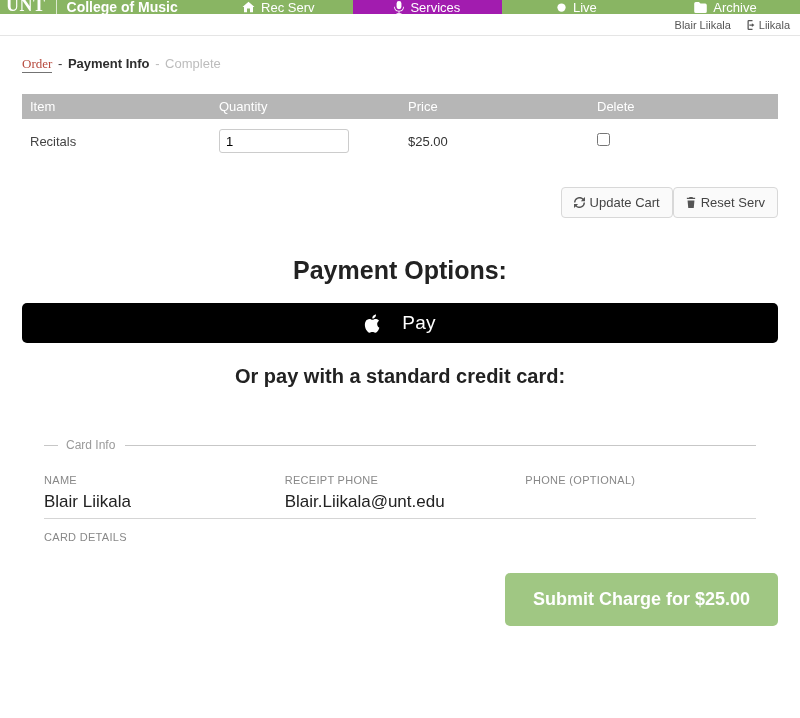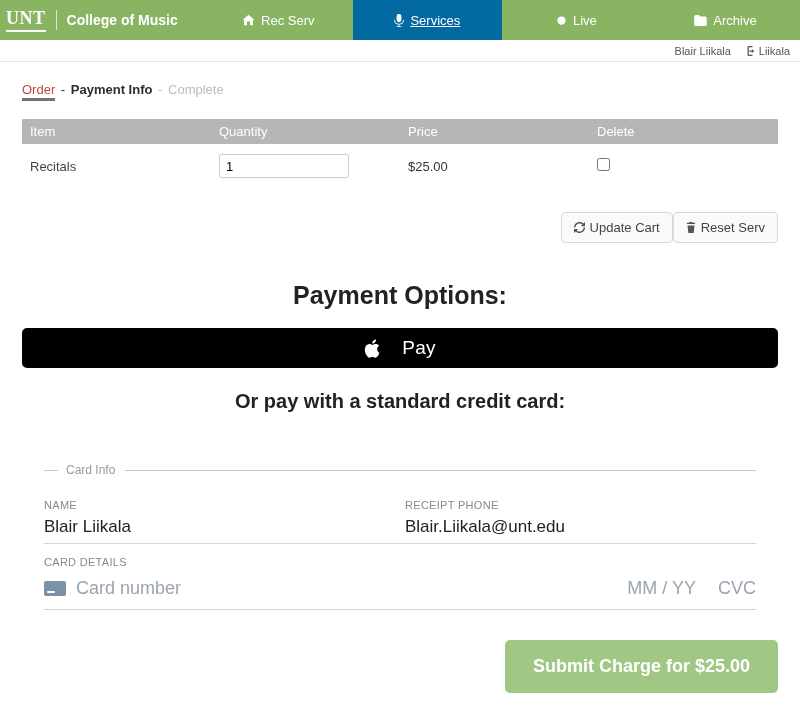--- a/index.html
+++ b/index.html
@@ -1,38 +1,38 @@
 <!DOCTYPE html>
 <html><head>
 <meta charset="utf-8">
 <style>
   * { box-sizing: border-box; margin: 0; padding: 0; }
   html, body { font-family: -apple-system, BlinkMacSystemFont, "Segoe UI", Helvetica, Arial, sans-serif; background: #fff; color: #333; }
   .wrap { width: 800px; height: 718px; position: relative; background: #fff; }
 
   
-  .nav { display: flex; align-items: center; height: 40px; background: #89b563; color: #fff; font-size: 13px; }
+  .nav { display: flex; align-items: center; height: 14px; background: #89b563; color: #fff; font-size: 13px; }
   .brand-box { display: flex; align-items: center; height: 100%; padding: 0 10px 0 6px; }
   .brand-logo { font-family: Georgia, "Times New Roman", serif; font-weight: bold; font-size: 18px; letter-spacing: 0.5px; border-bottom: 2px solid #fff; padding-bottom: 1px; }
   .brand-div { width: 1px; height: 20px; background: rgba(255,255,255,0.7); margin: 0 10px 0 10px; }
   .brand-sub { font-weight: 600; font-size: 14px; }
   .nav-spacer { flex: 0 0 16px; }
   .nav-item { flex: 1; display: flex; align-items: center; justify-content: center; height: 100%; gap: 6px; cursor: pointer; }
-  .nav-item.active { background: #0369a1; text-decoration: underline; }
+  .nav-item.active { background: #a21caf; }
   .nav-item svg, .nav-item .glyph { fill: #fff; color: #fff; }
 
   
   .userbar { height: 22px; border-bottom: 1px solid #e5e5e5; display: flex; justify-content: flex-end; align-items: center; font-size: 11px; color: #555; padding-right: 10px; gap: 14px; }
   .userbar a { color: #555; text-decoration: none; cursor: pointer; display: flex; align-items: center; gap: 4px; }
 
   .content { padding: 20px 22px 0 22px; }
 
   
   .crumb { font-size: 13px; margin-bottom: 22px; }
-  .crumb .step-order { color: #b74a3e; border-bottom: 3px solid #737373; padding-bottom: 1px; cursor: pointer; }
+  .crumb .step-order { color: #b74a3e; border-bottom: 1px solid #737373; padding-bottom: 1px; cursor: pointer; font-family: Liberation Serif, serif; }
   .crumb .sep { color: #333; margin: 0 2px; }
   .crumb .step-current { font-weight: 600; color: #2d2d2d; }
   .crumb .step-muted { color: #bcbcbc; }
 
   
   table.cart { width: 100%; border-collapse: collapse; font-size: 13px; }
   table.cart thead th { background: #b6b6b6; color: #fff; font-weight: 400; text-align: left; padding: 5px 8px; }
   table.cart td { padding: 10px 8px; vertical-align: middle; }
   table.cart td.item { color: #444; }
   .qty-input { width: 130px; height: 24px; border: 1px solid #ccc; border-radius: 3px; padding: 2px 6px; font-size: 13px; }
@@ -189,30 +189,28 @@
 
       <div class="ci-row">
         <div class="ci-col">
           <span class="ci-label">NAME</span>
           <input class="ci-value" type="text" value="Blair Liikala" style="">
         </div>
         <div class="ci-col">
           <span class="ci-label">RECEIPT PHONE</span>
           <input class="ci-value" type="text" value="Blair.Liikala@unt.edu" style="">
         </div>
+        <div class="ci-col narrow">
+          <span class="ci-label">PHONE (OPTIONAL)</span>
+          <input class="ci-value" type="text" value="" style="">
+        </div>
       </div>
       <div class="ci-underline"></div>
 
       <div class="cd-label">CARD DETAILS</div>
-      <div class="cc-row">
-        <span class="cc-icon"></span>
-        <input class="cc-num" type="text" placeholder="Card number" style="">
-        <input class="cc-exp" type="text" placeholder="MM / YY" style="">
-        <input class="cc-cvc" type="text" placeholder="CVC" style="">
-      </div>
     </div>
 
     <div class="submit-wrap">
       <button class="submit-btn">Submit Charge for $25.00</button>
     </div>
 
   </div>
 </div>
 
 </body></html>

